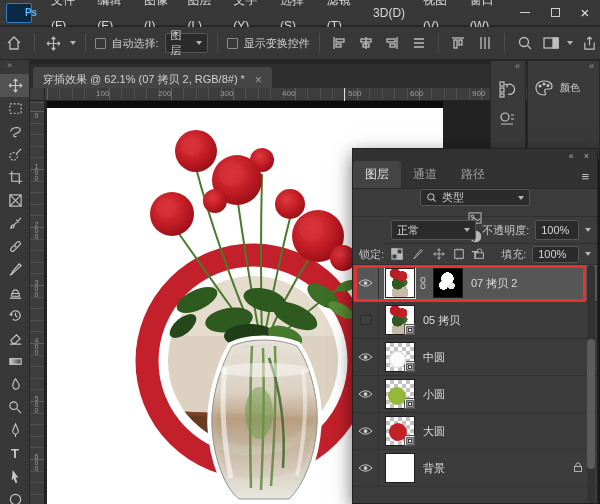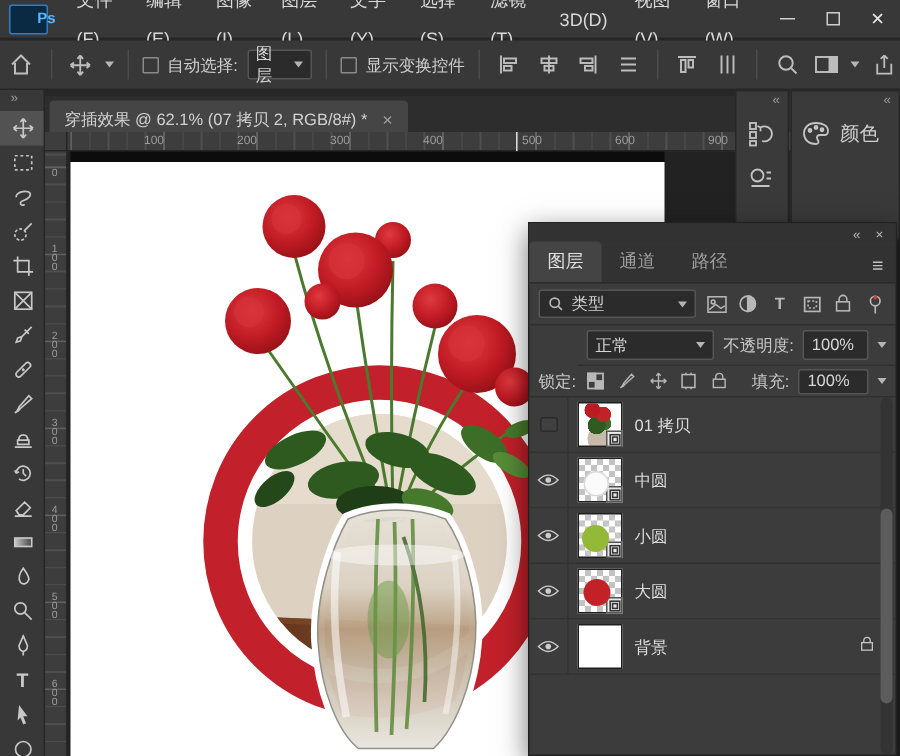--- a/index.html
+++ b/index.html
@@ -70,33 +70,33 @@
   #doc-white { position:absolute; left:2px; top:7px; width:396px; height:396px; background:#ffffff; }
   #artwork { position:absolute; left:0; top:0; width:396px; height:396px; }
 
   
   .dock { background:#3a3a3a; border:1px solid #282828; }
   #dock1 { left:490px; top:60px; width:36px; height:100px; }
   #dock2 { left:527px; top:60px; width:73px; height:100px; }
   .dock-head { height:13px; color:#9a9a9a; font-size:9px; text-align:right; padding-right:4px; letter-spacing:1px; }
   .dock-btn { display:flex; align-items:center; gap:7px; padding:6px 7px; }
   .dock-btn svg { stroke:#c4c4c4; fill:none; stroke-width:1.2; }
-  .dock-btn .lbl { font-size:13px; color:#cfcfcf; }
+  .dock-btn .lbl { font-size:10px; color:#cfcfcf; }
 
   
   #layers-panel { left:352px; top:148px; width:246px; height:356px; background:#3c3c3c; border:1px solid #222;
                   box-shadow:0 6px 18px rgba(0,0,0,.55); }
   #lp-minihead { height:14px; background:#323232; display:flex; justify-content:flex-end; align-items:center; gap:10px; padding-right:8px; }
   #lp-minihead span { color:#b5b5b5; font-size:9px; }
   #lp-tabs { height:26px; background:#323232; display:flex; align-items:flex-end; border-bottom:1px solid #2a2a2a; position:relative; }
   .lp-tab { font-size:12px; padding:5px 12px; color:#9f9f9f; }
   .lp-tab.active { background:#444444; color:#e0e0e0; border-top-left-radius:3px; border-top-right-radius:3px; }
   #lp-menu { position:absolute; right:8px; top:6px; color:#c0c0c0; font-size:13px; }
   .lp-row { display:flex; align-items:center; padding:0 6px; gap:6px; }
-  #lp-filter { height:28px; border-bottom:1px solid #303030; }
+  #lp-filter { height:28px; border-bottom:1px solid #303030;flex-direction:column; }
   #kind-box { background:#2b2b2b; border:1px solid #555; border-radius:2px; height:19px; width:110px; display:flex; align-items:center; gap:5px; padding:0 5px; }
   #kind-box .lbl { font-size:11px; color:#cfcfcf; flex:1; }
   .f-ico { width:16px; display:flex; justify-content:center; }
   .f-ico svg { stroke:#b8b8b8; fill:none; stroke-width:1.2; }
   .f-ico .tg { color:#b8b8b8; font-size:11px; font-weight:bold; }
   #lp-blend { height:27px; border-bottom:1px solid #303030;margin-left:32px; }
   .small-lbl { font-size:11px; color:#c8c8c8; white-space:nowrap; }
   #lp-lock { height:21px; border-bottom:1px solid #303030; }
   #lp-lock svg { stroke:#b8b8b8; fill:none; stroke-width:1.2; }
   #lp-list { position:relative; height:238px; overflow:hidden; }
@@ -618,34 +618,52 @@
       </span>
     <span class="small-lbl" style="margin-left:8px">填充:</span>
     <div class="dropdown" style="width:50px;height:17px;justify-content:space-between">
       <span>100%</span>
     </div>
     <span class="tri"></span>
   </div>
 
   <div id="lp-list">
 
+    <div class="layer-row sel">
+      <div class="eye-cell">
+        <svg width="15" height="10" viewBox="0 0 16 10">
+            <path d="M1 5 Q8 -2 15 5 Q8 12 1 5 Z" fill="none" stroke="#ccc"></path>
+            <circle cx="8" cy="5" r="2" fill="#ccc"></circle>
+          </svg>
+      </div>
+      <div class="thumb rose" style="outline:1px solid #ddd"></div>
+      <span class="link-ico">
+        <svg width="8" height="14" viewBox="0 0 10 16" stroke="#c0c0c0" fill="none" stroke-width="1.3">
+            <rect x="2.5" y="1" width="5" height="6" rx="2.2"></rect>
+            <rect x="2.5" y="9" width="5" height="6" rx="2.2"></rect>
+          </svg>
+        </span>
+      <div class="thumb mask"></div>
+      <span class="layer-name">07 拷贝 2</span>
+      <div id="sel-annotation"></div>
+    </div>
 
     <div class="layer-row">
       <div class="eye-cell">
           <span class="eye-off"></span>
         </div>
       <div class="thumb rose">
         <span class="so-badge">
             <svg width="8" height="8" viewBox="0 0 10 10">
               <rect x="1" y="1" width="8" height="8"></rect>
               <rect x="3" y="3" width="4" height="4"></rect>
             </svg>
           </span>
       </div>
-      <span class="layer-name">01 拷贝</span>
+      <span class="layer-name">05 拷贝</span>
     </div>
 
 
     <div class="layer-row">
       <div class="eye-cell">
         <svg width="15" height="10" viewBox="0 0 16 10">
             <path d="M1 5 Q8 -2 15 5 Q8 12 1 5 Z" fill="none" stroke="#ccc"></path>
             <circle cx="8" cy="5" r="2" fill="#ccc"></circle>
           </svg>
       </div>

